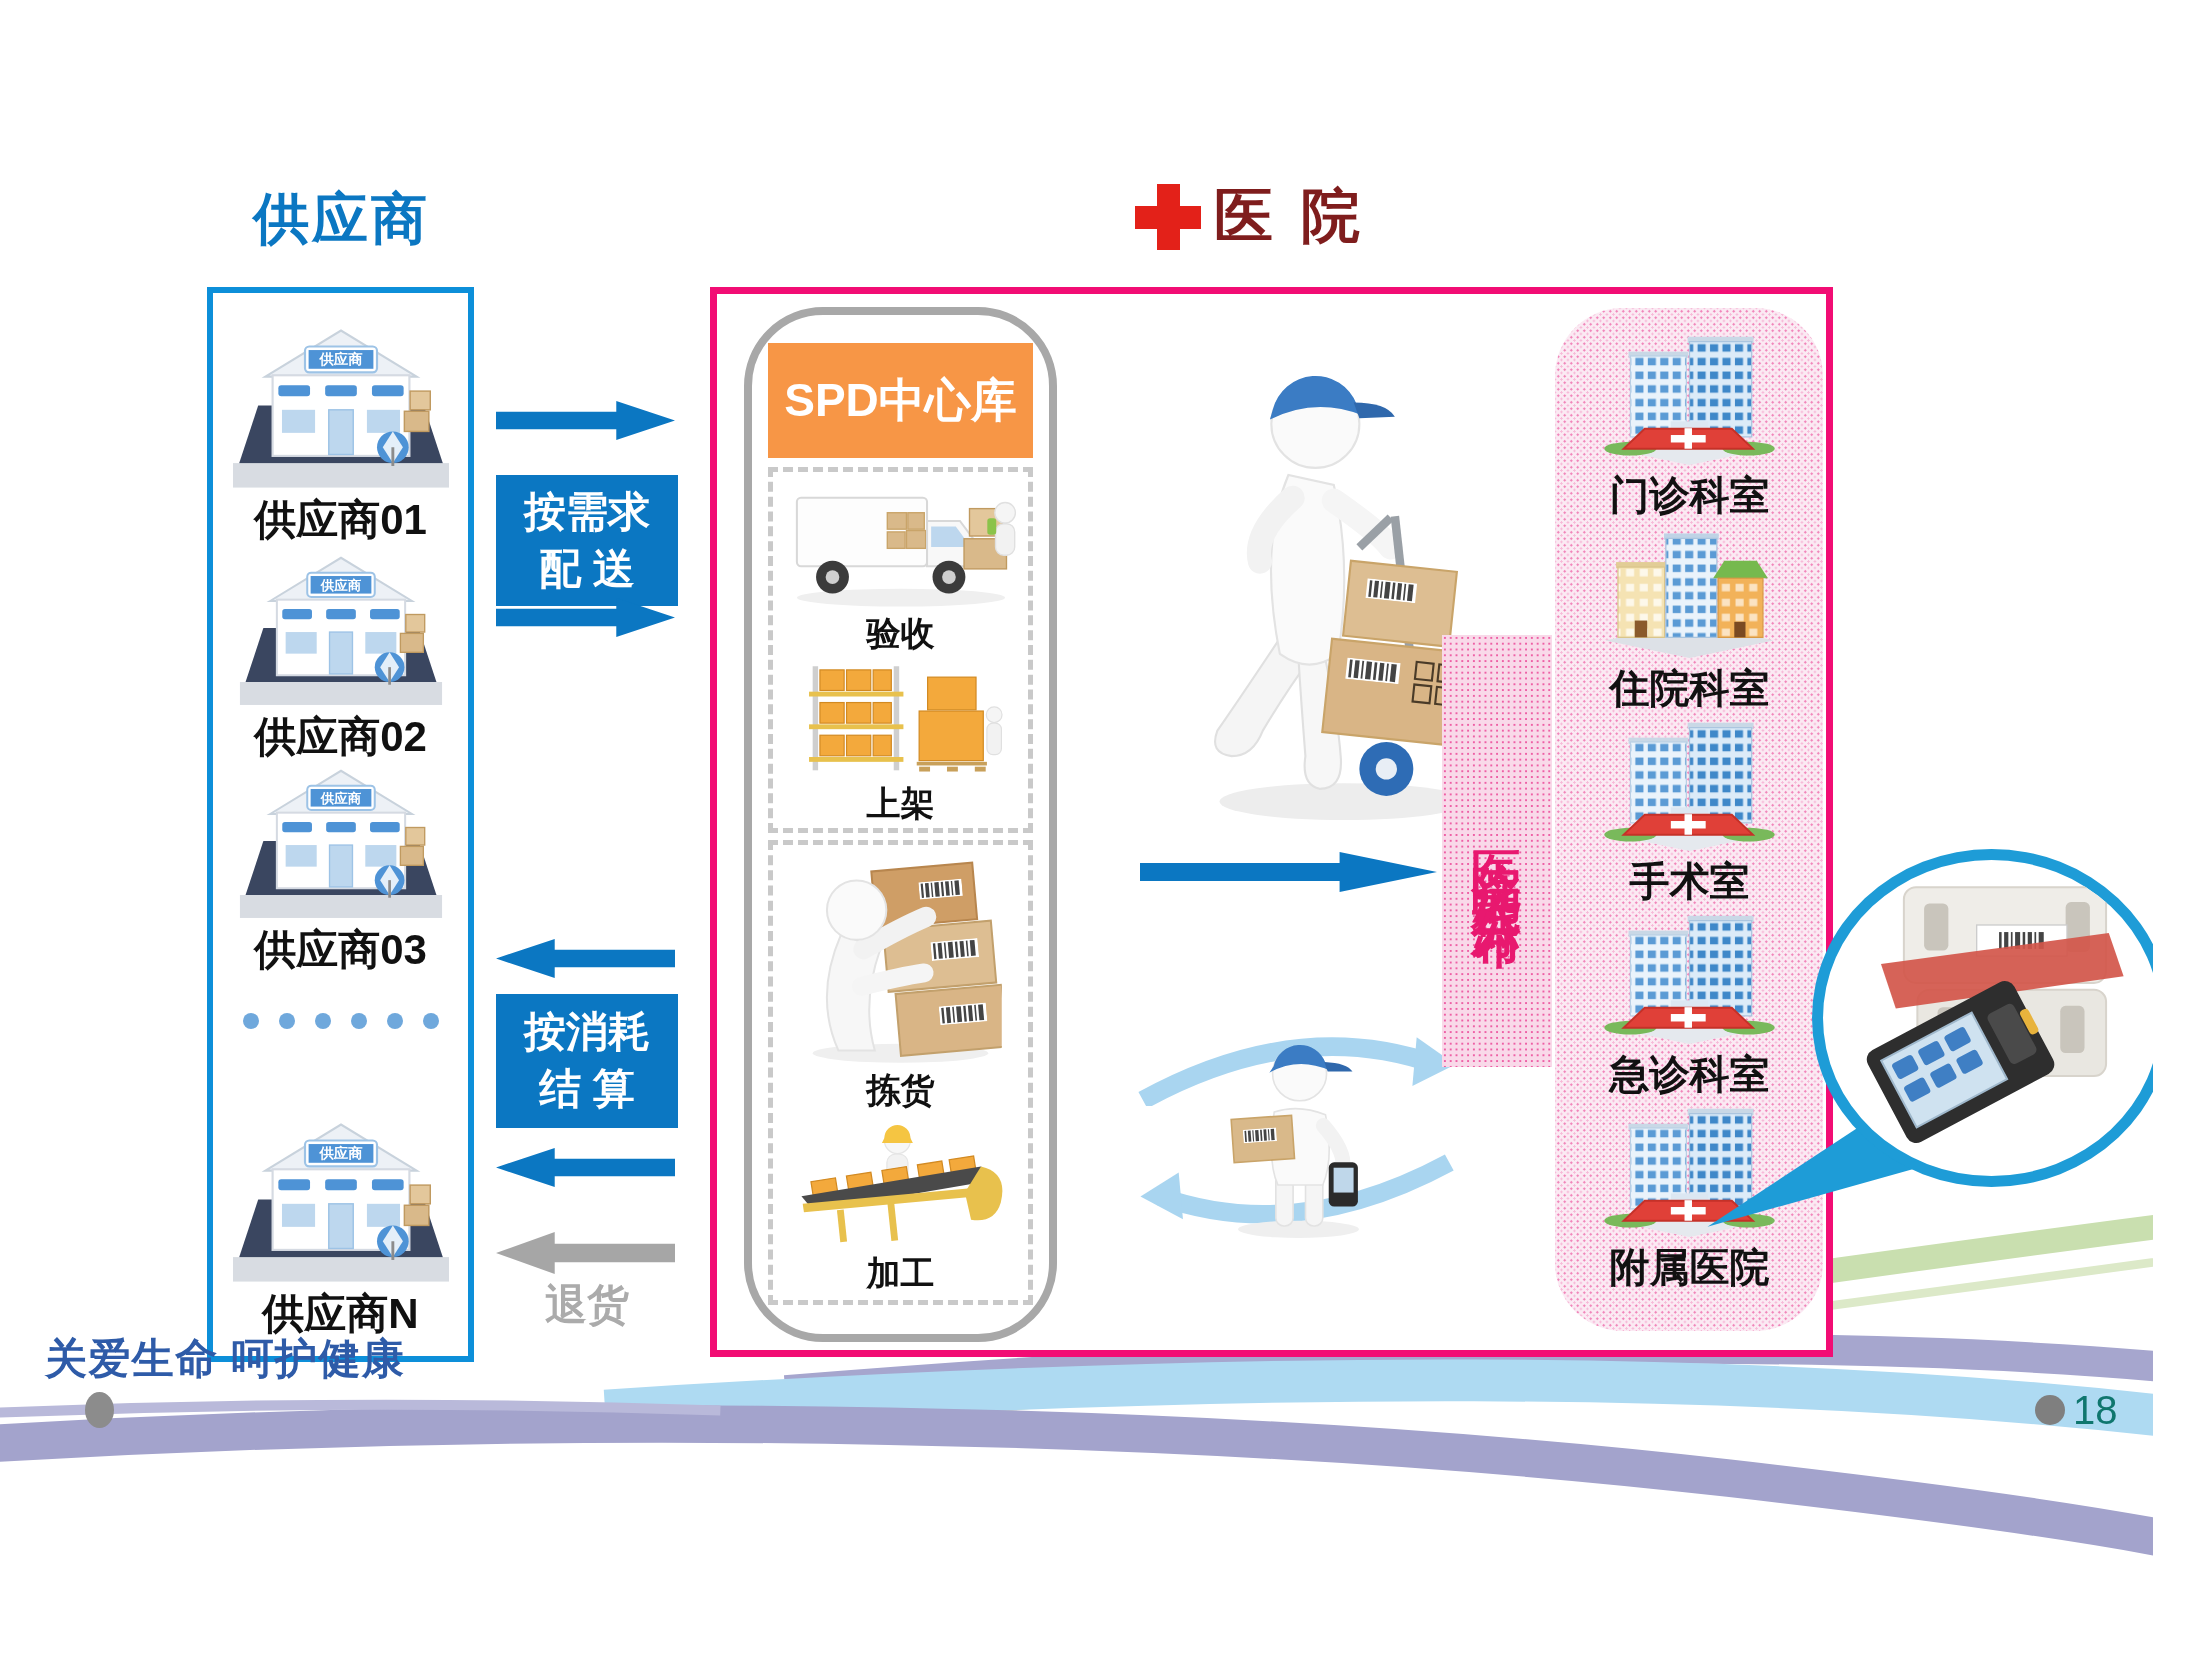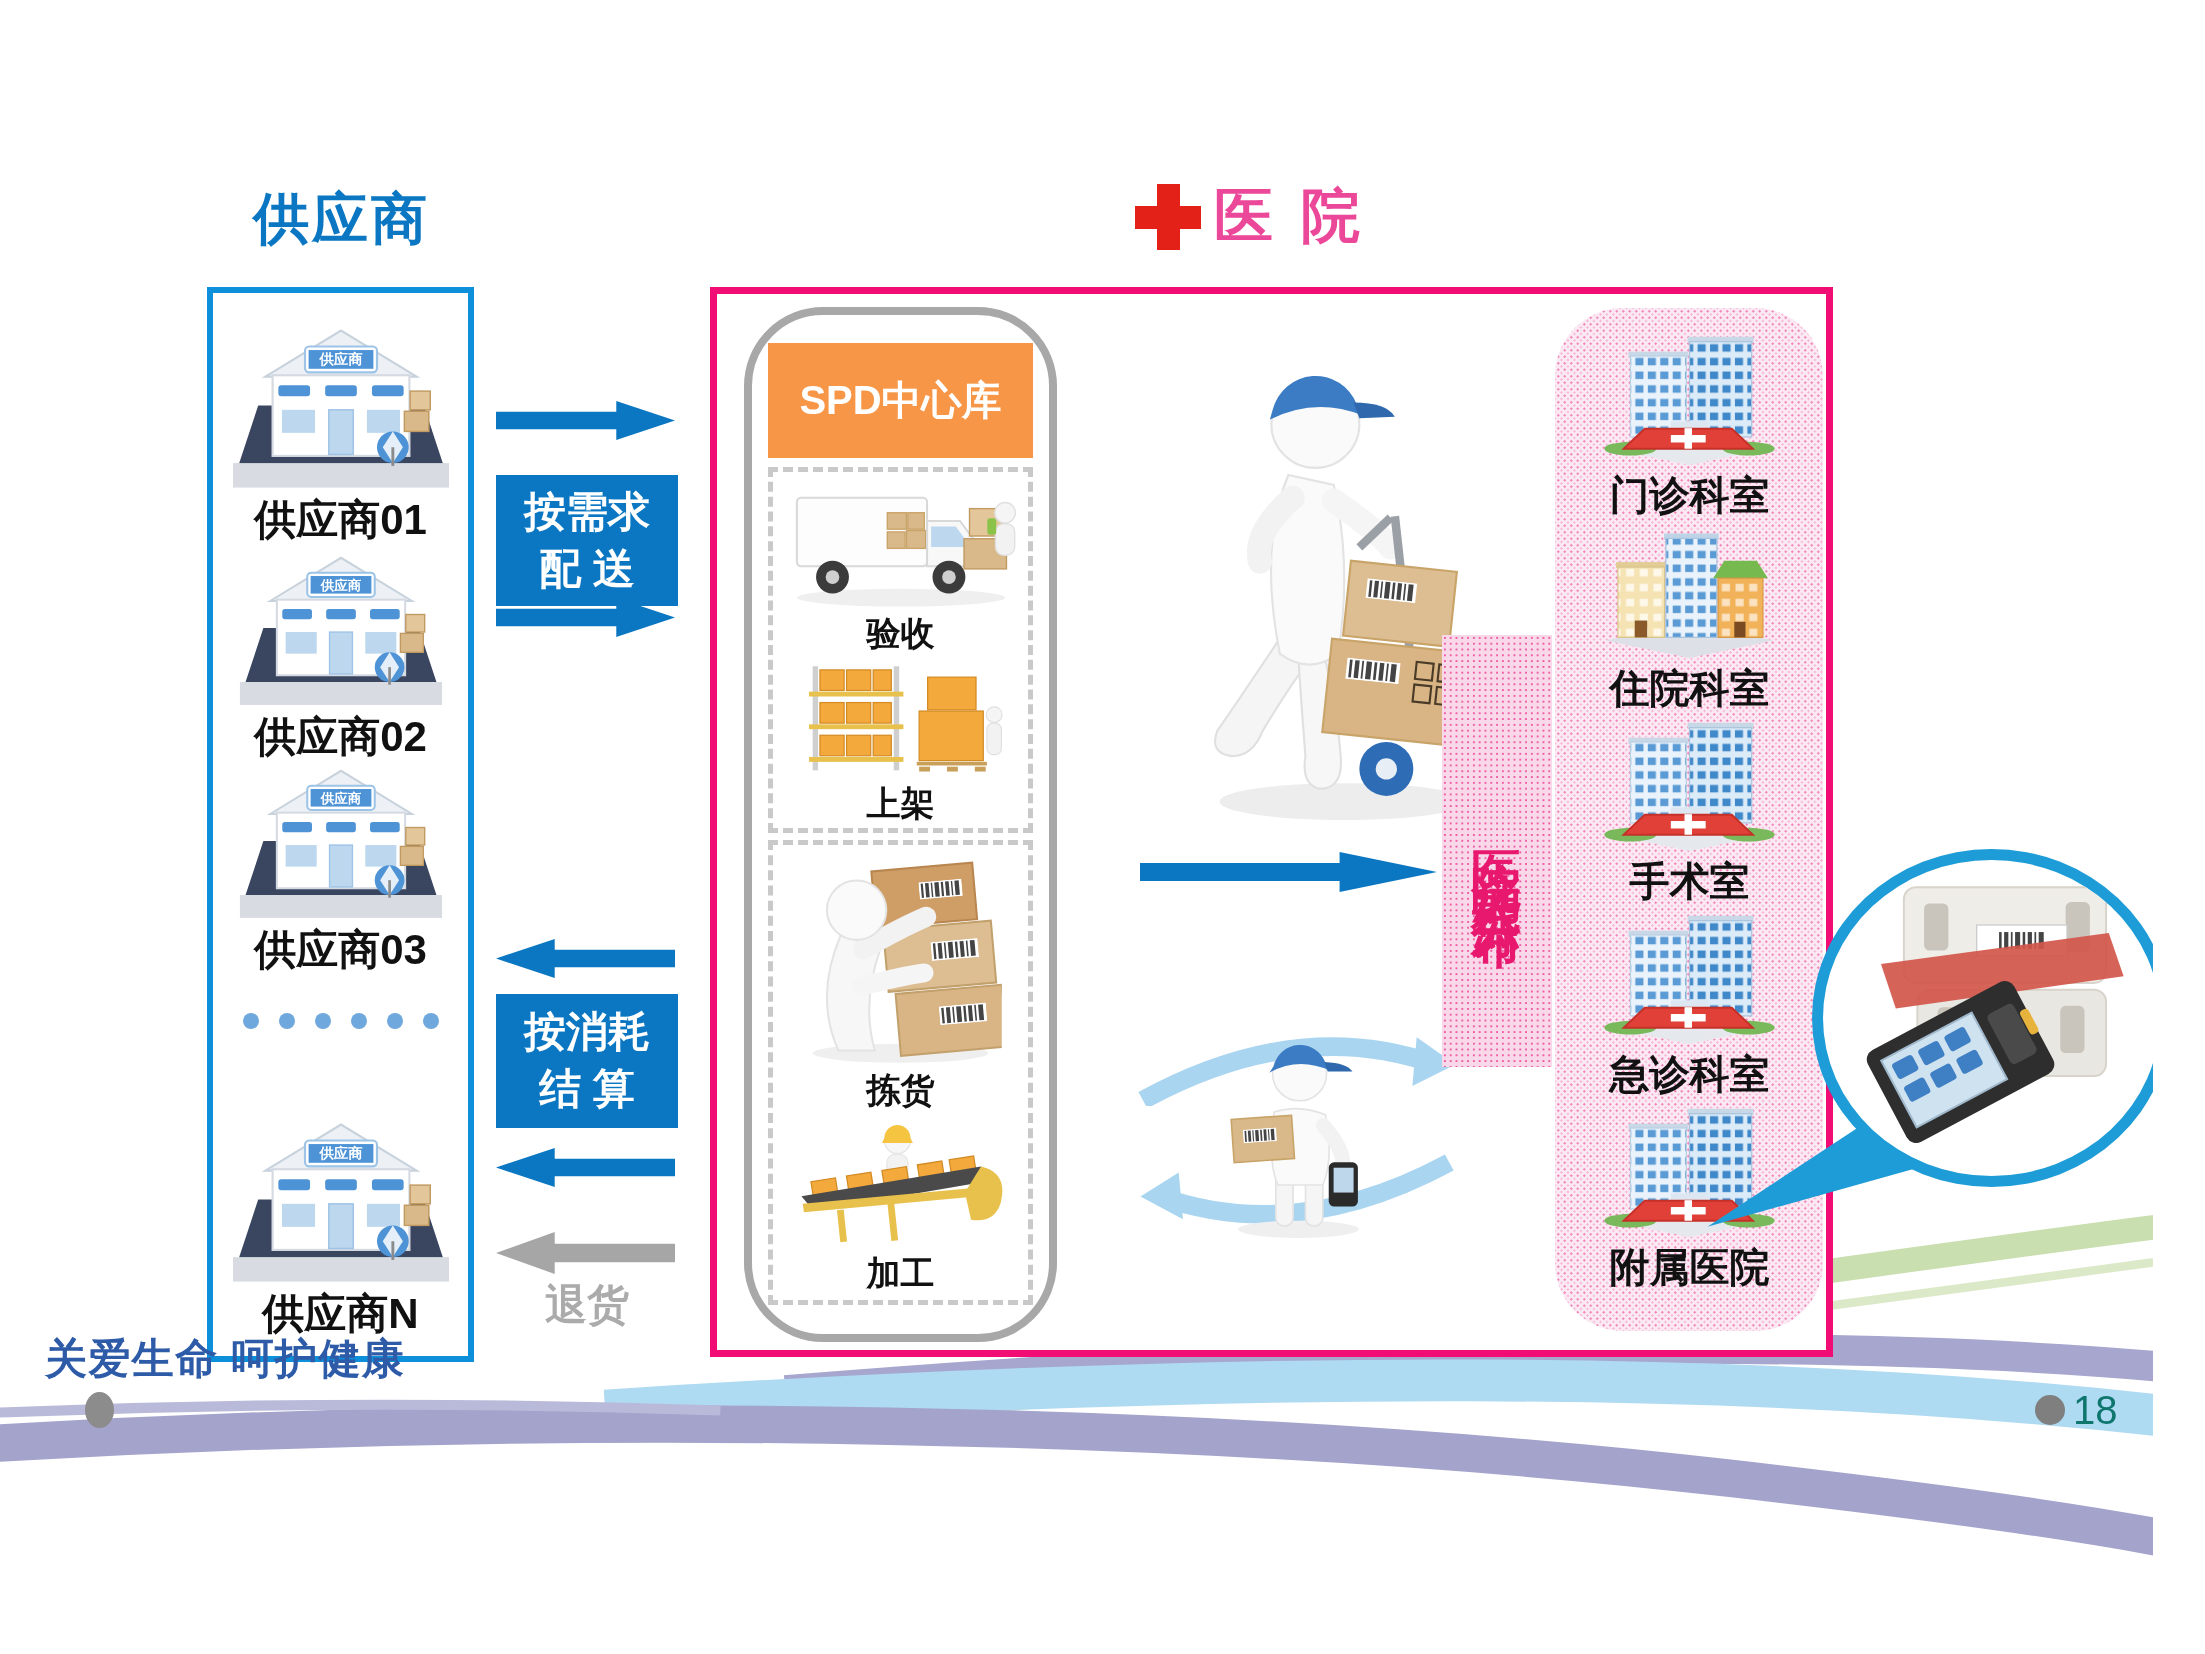--- a/index.html
+++ b/index.html
@@ -6,26 +6,26 @@
   .slide{position:relative;width:2153px;height:1654px;background:#fff;overflow:hidden;
          font-family:"Liberation Sans", sans-serif;}
   .abs{position:absolute;}
   
   .sup-title{font-size:56px;font-weight:800;color:#0B77C2;text-align:center;letter-spacing:2.9px;}
   .hosp-title{display:flex;align-items:center;gap:13px;}
   .cross{position:relative;width:66px;height:66px;display:inline-block;}
   .cross i{position:absolute;background:#E32119;}
   .cross .v{left:21.6px;top:0;width:23px;height:66px;}
   .cross .h{left:0;top:21.6px;width:66px;height:23px;}
-  .hosp-title .htext{font-size:59px;font-weight:800;color:#ec4899;letter-spacing:5.8px;}
+  .hosp-title .htext{font-size:59px;font-weight:800;color:#7f1d1d;letter-spacing:5.8px;}
   
   .sup-box{border:6.5px solid #0D8FD9;background:#fff;z-index:2;}
   .hosp-box{border:7.2px solid #F20D74;background:#fff;z-index:1;}
   .spd-box{border:8px solid #A8A8A8;border-radius:79px;z-index:2;}
-  .spd-header{background:#F79646;color:#fff;font-size:40px;font-weight:800;text-align:center;
+  .spd-header{background:#F79646;color:#fff;font-size:46px;font-weight:800;text-align:center;
               display:flex;align-items:center;justify-content:center;z-index:3;}
   .dashed{border:5px dashed #C9C9C9;display:flex;flex-direction:column;align-items:center;
           justify-content:space-evenly;z-index:3;box-sizing:border-box;}
   .step-label{font-size:34px;font-weight:800;color:#111;}
   .sup-item-label{font-size:42px;font-weight:800;color:#111;text-align:center;width:100%;}
   .dept-label{font-size:40px;font-weight:800;color:#111;text-align:center;width:100%;}
   .badge{background:#0B77C2;color:#fff;font-size:42px;font-weight:800;text-align:center;
          display:flex;flex-direction:column;justify-content:center;line-height:1.35;z-index:3;}
   .return-label{font-size:42px;font-weight:800;color:#ABABAB;text-align:center;}
   .blue-note{font-size:40px;font-weight:800;color:#0B77C2;text-align:center;}

